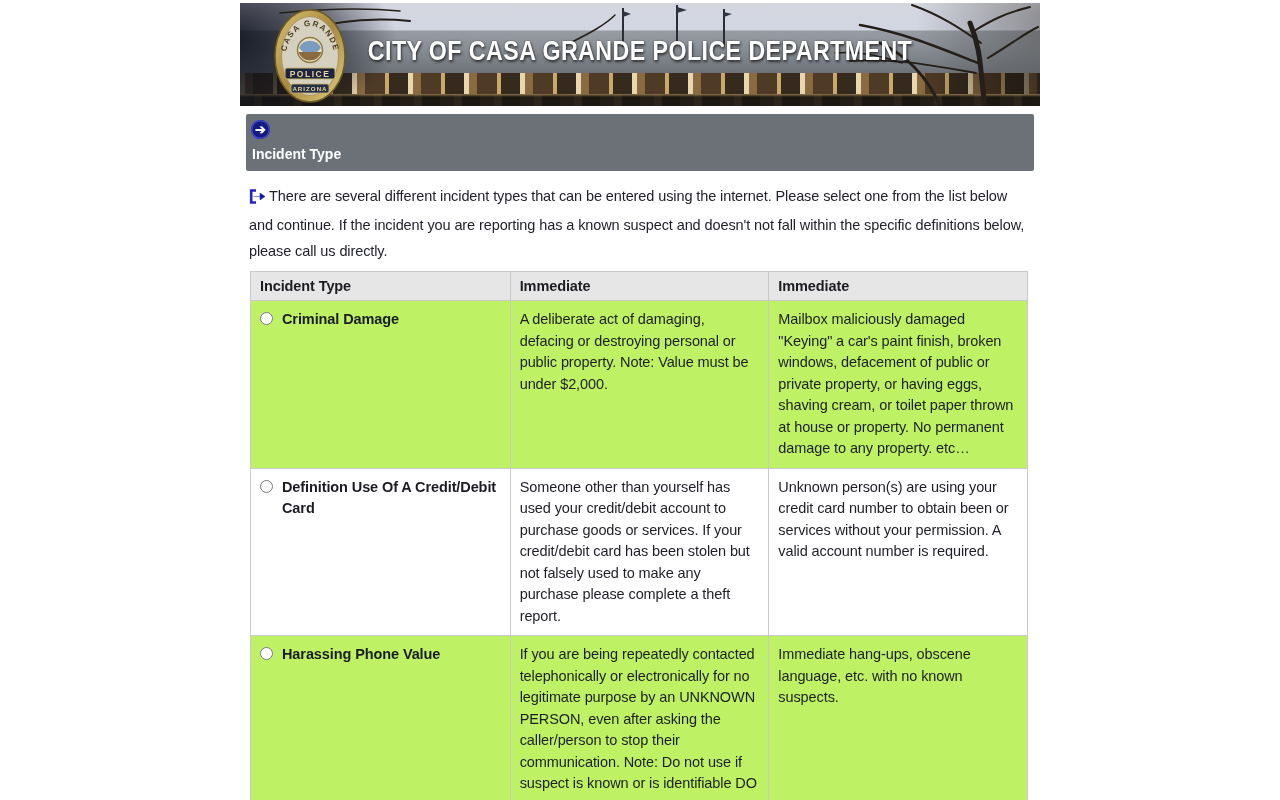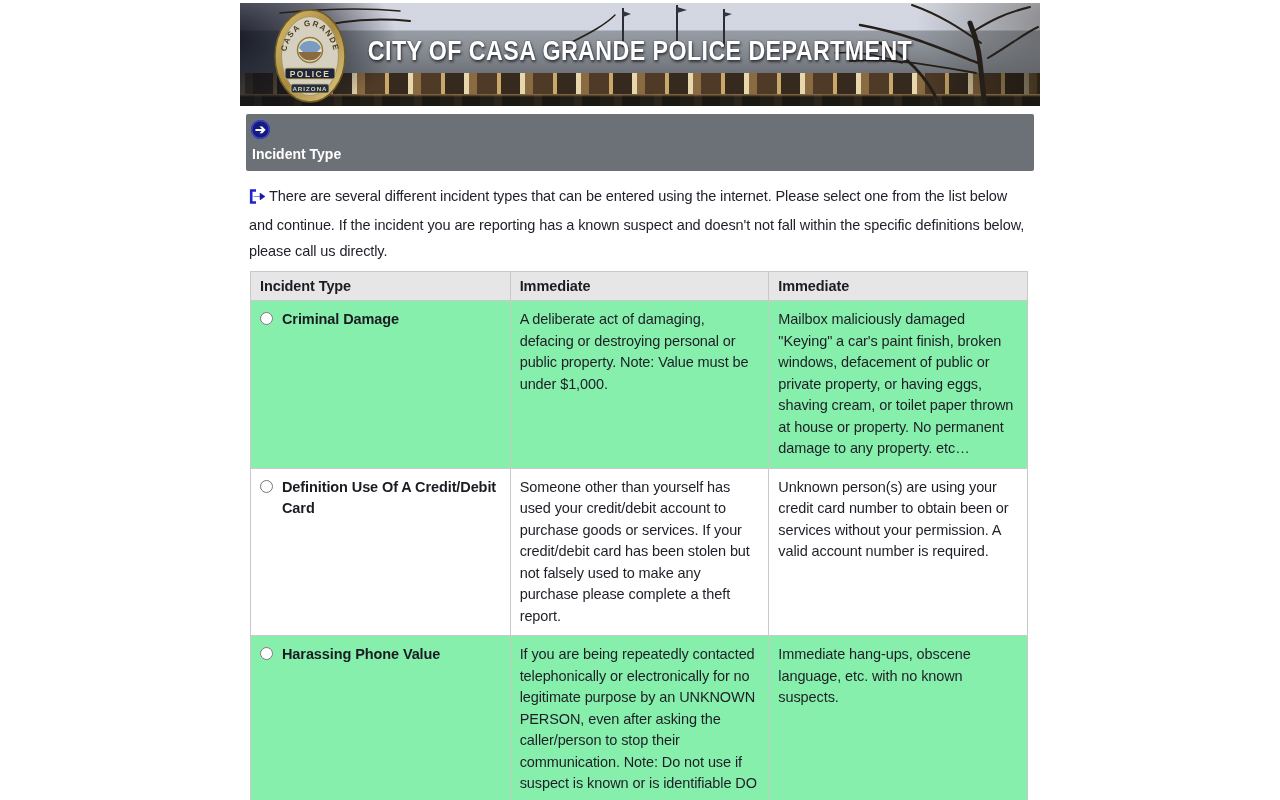--- a/index.html
+++ b/index.html
@@ -49,21 +49,21 @@
   .intro { margin:12px 10px 0 9px; font-size:14.5px; line-height:26px; color:#22222c; letter-spacing:-0.1px; }
   .signin-icon { display:inline-block; vertical-align:-3px; margin-right:3px; }
 
   
   .incident-table { border-collapse:collapse; margin:7px 12px 0 10px; width:778px;
     font-size:14.5px; letter-spacing:-0.1px; }
   .incident-table th { background:#e6e6e6; text-align:left; font-weight:bold; color:#1c1c22;
     padding:6px 9px; border:1px solid #c9c9c9; font-size:14.5px; }
   .incident-table td { border:1px solid #c9c9c9; vertical-align:top; padding:8px 9px;
     line-height:21.5px; color:#1e1e26; }
-  .incident-table tr.alt td { background:#86efac; }
+  .incident-table tr.alt td { background:#bef264; }
   .type-cell { display:flex; align-items:flex-start; }
   .type-cell input[type=radio] { margin:3px 9px 0 0; width:13px; height:13px; flex:0 0 auto; }
   .type-label { font-weight:bold; color:#1b1b22; }
 </style>
 </head>
 <body>
 
 <div class="page">
 
   <div class="banner">
@@ -150,21 +150,21 @@
       </tr>
     </thead>
     <tbody>
       <tr class="alt" style="height:161px">
         <td>
           <span class="type-cell">
             <input type="radio" name="incidentType" style="">
             <span class="type-label">Criminal Damage</span>
           </span>
         </td>
-        <td>A deliberate act of damaging, defacing or destroying personal or public property. Note: Value must be under $1,000.</td>
+        <td>A deliberate act of damaging, defacing or destroying personal or public property. Note: Value must be under $2,000.</td>
         <td>Mailbox maliciously damaged "Keying" a car's paint finish, broken windows, defacement of public or private property, or having eggs, shaving cream, or toilet paper thrown at house or property. No permanent damage to any property. etc…</td>
       </tr>
       <tr style="height:140px">
         <td>
           <span class="type-cell">
             <input type="radio" name="incidentType" style="">
             <span class="type-label">Definition Use Of A Credit/Debit Card</span>
           </span>
         </td>
         <td>Someone other than yourself has used your credit/debit account to purchase goods or services. If your credit/debit card has been stolen but not falsely used to make any purchase please complete a theft report.</td>

